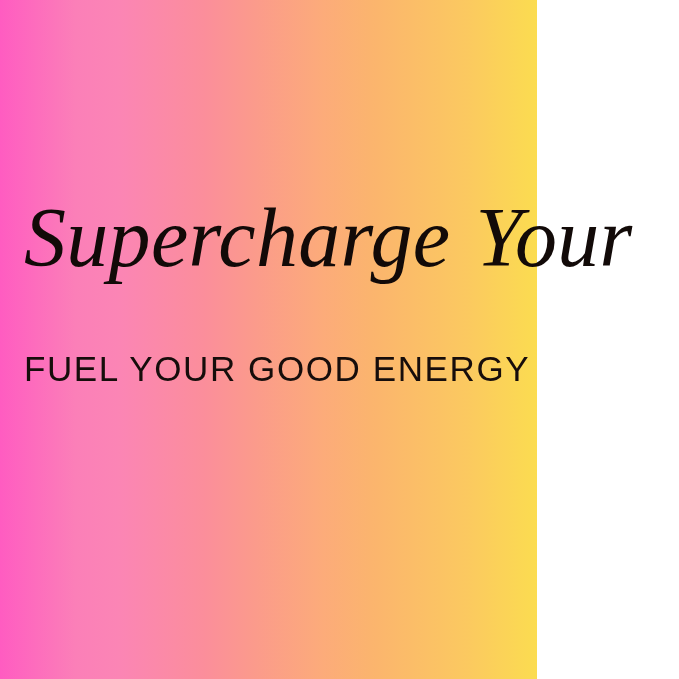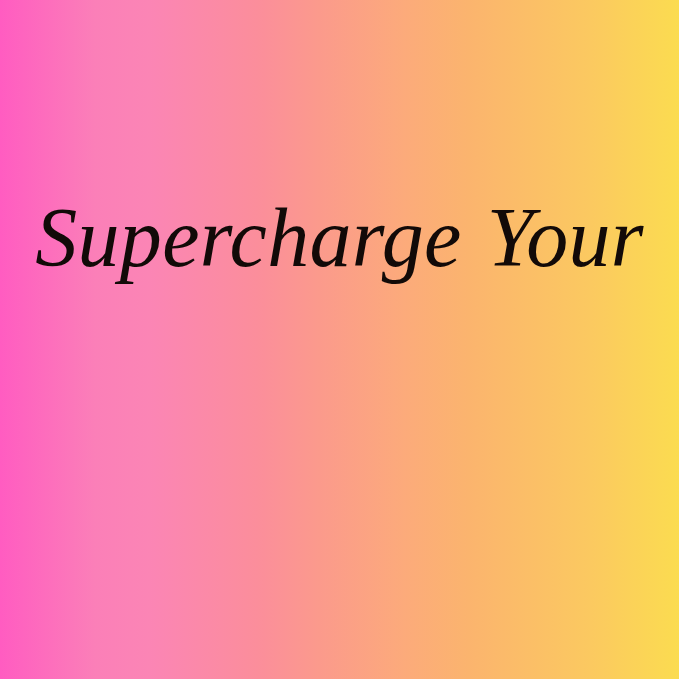--- a/index.html
+++ b/index.html
@@ -78,24 +78,25 @@
     font-size: 35px;
     line-height: 38px;
     letter-spacing: 1.6px;
     color: #160d0b;
     white-space: nowrap;
   }
 </style>
 </head>
 <body>
 
-<div id="poster" style="background: linear-gradient(90deg, rgb(255, 92, 193) 0%, rgb(251, 127, 184) 14%, rgb(251, 133, 181) 22%, rgb(251, 142, 155) 38%, rgb(251, 154, 140) 47%, rgb(252, 171, 122) 60%, rgb(251, 180, 110) 69%, rgb(251, 201, 96) 87%, rgb(251, 220, 80) 100%); width: 679px; height: 679px;">
+<div id="poster" style="background: linear-gradient(90deg, rgb(255, 92, 193) 0%, rgb(251, 127, 184) 14%, rgb(251, 133, 181) 22%, rgb(251, 142, 155) 38%, rgb(251, 154, 140) 47%, rgb(252, 171, 122) 60%, rgb(251, 180, 110) 69%, rgb(251, 201, 96) 87%, rgb(251, 220, 80) 100%); width: 537px; height: 679px;">
 
   <div id="text-block">
 
     <h1 class="headline" style="color: rgb(18, 10, 8);">
       <span class="line">Supercharge Your</span>
     </h1>
 
+    <p class="subtitle" style="color: rgb(22, 13, 11);">FUEL YOUR GOOD ENERGY</p>
 
   </div>
 
 </div>
 
 </body></html>

